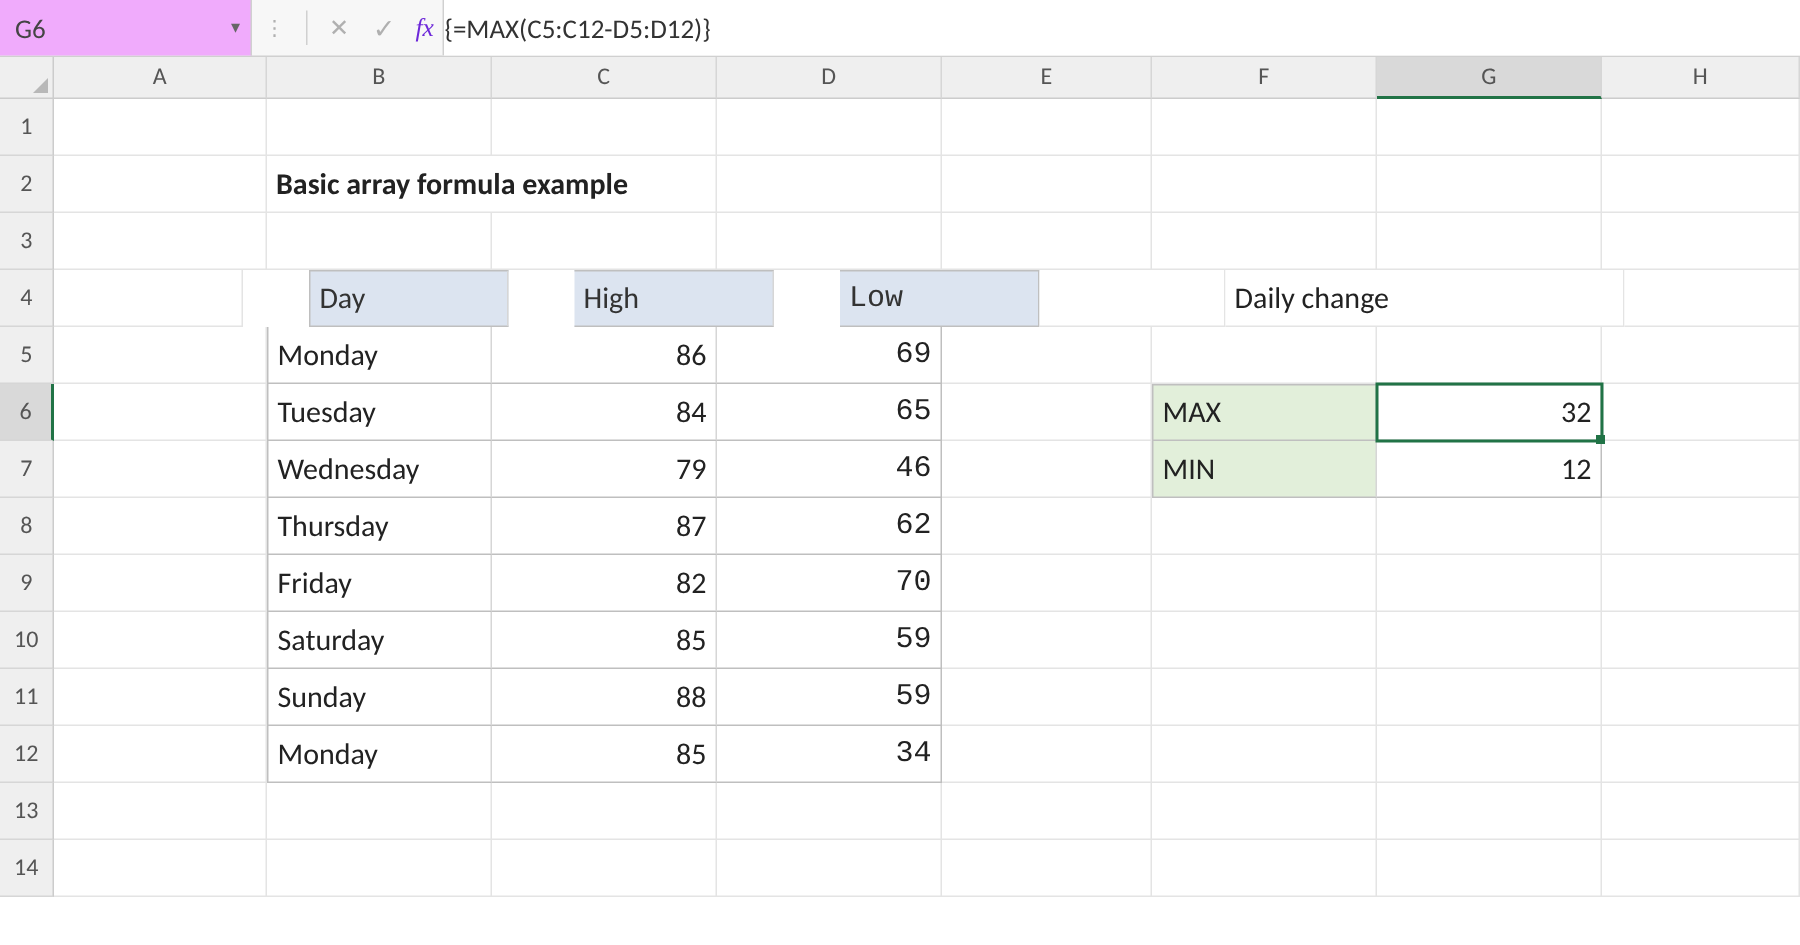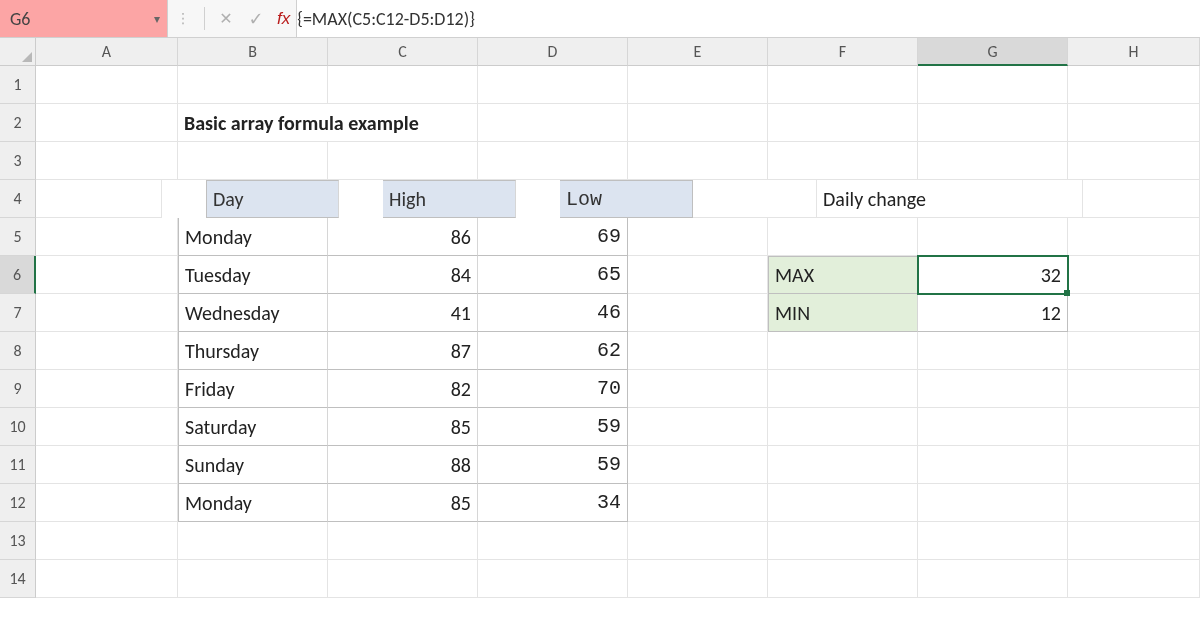--- a/index.html
+++ b/index.html
@@ -20,21 +20,21 @@
     align-items: center;
     height: 38px;
     border-bottom: 1px solid #d0d0d0;
     background: #f7f7f7;
   }
   .name-box-wrap {
     display: flex;
     align-items: center;
     width: 168px;
     height: 100%;
-    background: #fca5a5;
+    background: #f0abfc;
     border-right: 1px solid #d0d0d0;
   }
   .name-box {
     flex: 1;
     padding-left: 10px;
     font-size: 18px;
     color: #444;
   }
   .name-dd {
     width: 20px;
@@ -50,23 +50,23 @@
   .fb-btn {
     width: 30px; text-align: center;
     color: #b0b0b0;
     font-size: 16px;
   }
   .fb-btn.dots { color:#b0b0b0; font-size:14px; }
   .fb-btn.cancel { font-size:16px; }
   .fb-btn.enter { font-size:18px; }
   .fx-label {
     font-style: italic;
-    font-family: Liberation Sans, sans-serif;
+    font-family: Liberation Serif, serif;
     font-size: 17px;
-    color: #b91c1c;
+    color: #6d28d9;
     padding: 0 6px;
   }
   .formula-input {
     flex: 1;
     background: #fff;
     height: 100%;
     border-left: 1px solid #d0d0d0;
     display: flex;
     align-items: center;
     font-size: 18px;
@@ -300,21 +300,21 @@
       <div class="cell cD tbl tbl-r r">65</div>
       <div class="cell cE"></div>
       <div class="cell cF glabel grow-t grow-l grow-m grow-b">MAX</div>
       <div class="cell cG r grow-t grow-r grow-b sel">32</div>
       <div class="cell cH"></div>
     </div>
 
     <div class="row">
       <div class="cell cA"></div>
       <div class="cell cB tbl tbl-l tbl-in">Wednesday</div>
-      <div class="cell cC tbl tbl-in r">41</div>
+      <div class="cell cC tbl tbl-in r">79</div>
       <div class="cell cD tbl tbl-r r">46</div>
       <div class="cell cE"></div>
       <div class="cell cF glabel grow-l grow-m grow-b">MIN</div>
       <div class="cell cG r grow-r grow-b">12</div>
       <div class="cell cH"></div>
     </div>
 
     <div class="row">
       <div class="cell cA"></div>
       <div class="cell cB tbl tbl-l tbl-in">Thursday</div>

